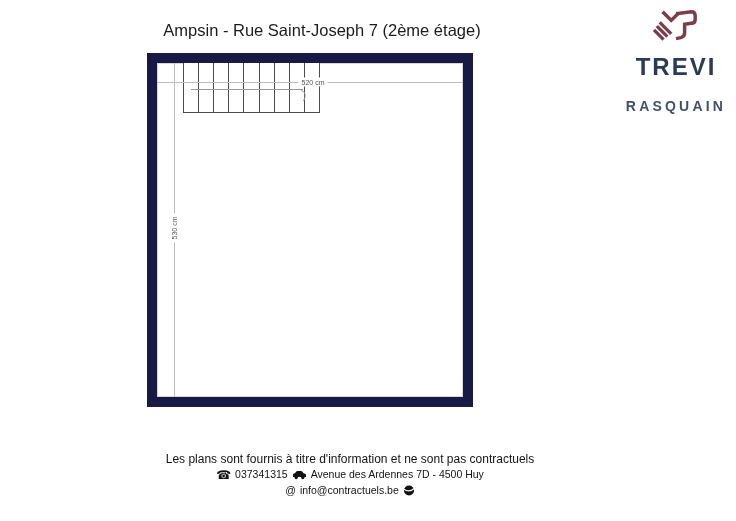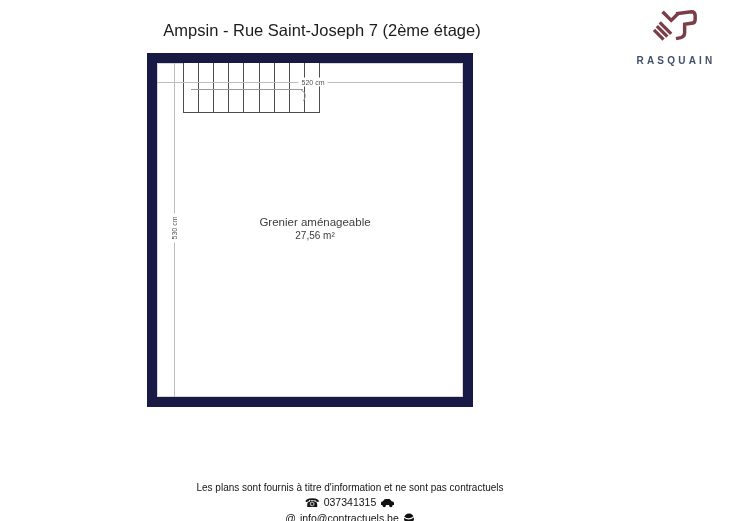--- a/index.html
+++ b/index.html
@@ -9,21 +9,21 @@
   }
   
   .page-title{
     position:absolute;top:13px;left:0;width:628px;margin:8px;
     text-align:center;font-size:16.5px;font-weight:400;color:#1c1c1c;
   }
   
   .logo{position:absolute;top:6px;left:622px;width:108px;text-align:center;}
   .logo-mark{display:block;margin:0 auto 3px auto;}
   .logo-brand{font-size:24px;font-weight:700;letter-spacing:2px;color:#2b3a55;line-height:1;}
-  .logo-subbrand{font-size:10px;font-weight:700;letter-spacing:3.2px;color:#42506a;margin-top:4px;line-height:1;text-align:center;}
+  .logo-subbrand{font-size:14px;font-weight:700;letter-spacing:3.2px;color:#42506a;margin-top:20px;line-height:1;text-align:center;}
   
   .plan{
     position:absolute;left:147px;top:53px;width:306px;height:334px;
     border:10px solid #191946;background:#ffffff;
   }
   .room{position:absolute;inset:0;background:#fff;box-shadow:inset 0 0 0 1px #d6d6d6;}
   .stairs{
     position:absolute;left:26px;top:0;width:137px;height:50px;
     border:1px solid #4d4d4d;border-top:none;display:flex;box-sizing:border-box;background:#fff;
   }
@@ -40,41 +40,42 @@
   .stair-dir{position:absolute;left:34px;top:26px;width:112px;height:1px;background:#9a9a9a;}
   .stair-arrow{position:absolute;left:143px;top:26px;}
   .room-label{
     position:absolute;left:158px;top:153px;transform:translateX(-50%);
     text-align:center;white-space:nowrap;color:#3d3d3d;
   }
   .room-name{font-size:11.5px;line-height:13px;}
   .room-area{font-size:10px;line-height:12px;margin-top:1px;}
   
   .footer{position:absolute;top:452px;left:10px;width:680px;text-align:center;color:#141414;}
-  .footer-line{font-size:10px;line-height:15px;margin-top:28px;}
+  .footer-line{font-size:12px;line-height:15px;}
   .contact-line{
     display:flex;justify-content:center;align-items:center;gap:4px;
     font-size:10.5px;line-height:15.5px;
   }
   .glyph-icon{font-size:12px;line-height:1;}
   .contact-line svg{display:block;}
 </style>
 </head>
 <body>
 
 <h1 class="page-title">Ampsin - Rue Saint-Joseph 7 (2ème étage)</h1>
 
 <div class="logo">
   <svg class="logo-mark" width="54" height="46" viewBox="0 0 56 48" fill="none">
     <path d="M5,25 L15,35" stroke="#7b3e49" stroke-width="3.4"></path>
     <path d="M8,21 L19,32" stroke="#7b3e49" stroke-width="3.4"></path>
     <path d="M11,17 L23,29" stroke="#7b3e49" stroke-width="3.4"></path>
     <path d="M14,6 L23,15 L30,8" stroke="#7b3e49" stroke-width="3.6"></path>
     <path d="M28,8 L44,6 Q48,6 48,10 L48,14 Q48,18 44,18 L37,19 L37,28 Q37,32 33,33 L28,34" stroke="#7b3e49" stroke-width="3.6"></path>
   </svg>
+  <div class="logo-brand">TREVI</div>
   <div class="logo-subbrand">RASQUAIN</div>
 </div>
 
 <div class="plan">
   <div class="room">
 
     <div class="stairs">
       <div class="tread"></div>
       <div class="tread"></div>
       <div class="tread"></div>
@@ -90,39 +91,36 @@
     <div class="dim-line-v"></div>
 
     <div class="stair-dir"></div>
     <svg class="stair-arrow" width="9" height="13" viewBox="0 0 9 13" fill="none">
       <path d="M1,1 Q8,4 3.5,12" stroke="#9a9a9a" stroke-width="1"></path>
     </svg>
 
     <span class="dim-label dim-label-h">520 cm</span>
     <span class="dim-label dim-label-v">530 cm</span>
 
-    <div class="room-label">
-      <div class="room-name">Grenier aménageable</div>
-      <div class="room-area">27,56 m²</div>
-    </div>
 
   </div>
 </div>
 
 <div class="footer">
   <div class="footer-line">Les plans sont fournis à titre d'information et ne sont pas contractuels</div>
 
   <div class="contact-line">
     <span class="glyph-icon">☎</span>
     <span>037341315</span>
     <svg width="15" height="10" viewBox="0 0 15 10">
       <path d="M1,7 L1,4.5 Q1,3.5 3,3.3 L4.2,1.6 Q4.7,1 6,1 L9,1 Q10,1 10.6,2 L11.6,3.2 L13.2,3.7 Q14,4 14,5 L14,7 Z" fill="#111"></path>
       <circle cx="4.2" cy="7.6" r="1.7" fill="#111"></circle>
       <circle cx="10.8" cy="7.6" r="1.7" fill="#111"></circle>
     </svg>
+    <span>Avenue des Ardennes 7D - 4500 Huy</span>
   </div>
 
   <div class="contact-line">
     <span>@</span>
     <span>info@contractuels.be</span>
     <svg width="12" height="11" viewBox="0 0 12 11">
       <circle cx="6" cy="5.5" r="5" fill="#111"></circle>
       <path d="M1,4.2 Q6,8 11.5,3.2" stroke="#fff" stroke-width="1.2" fill="none"></path>
     </svg>
   </div>

